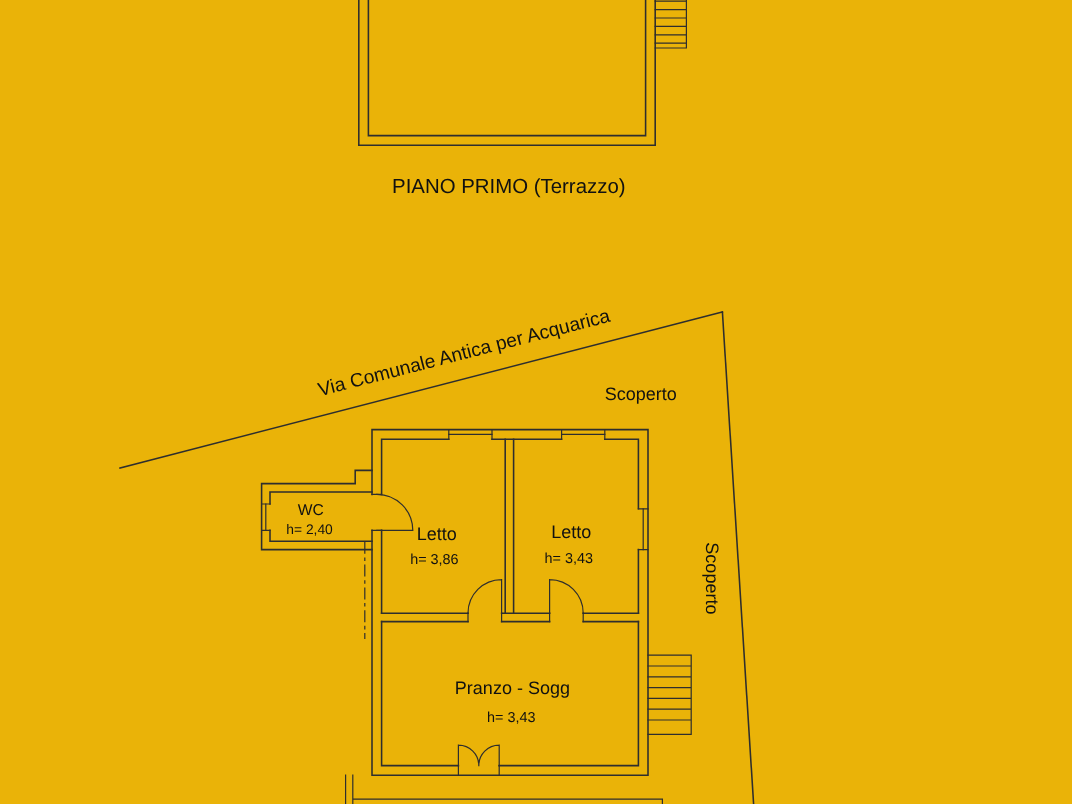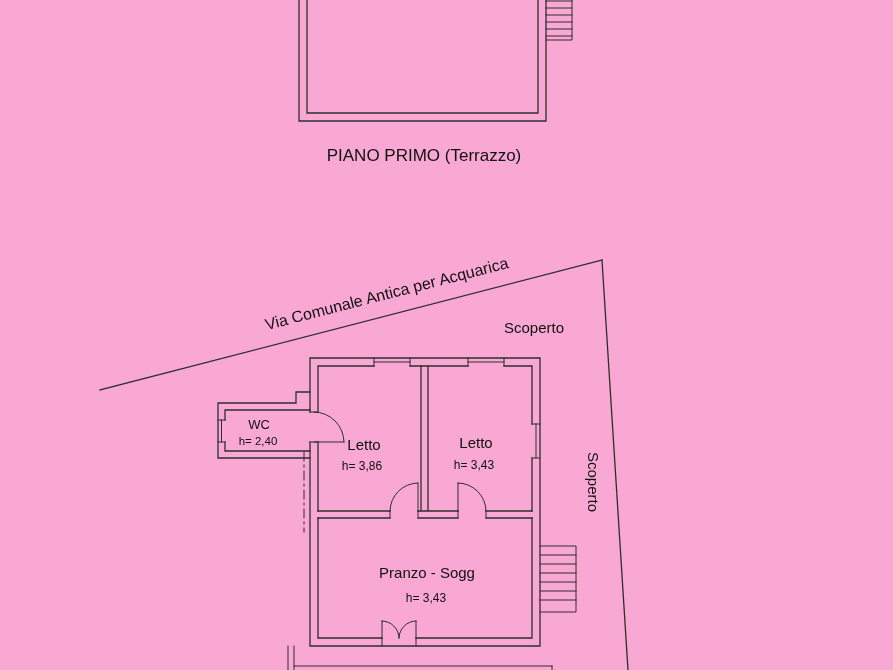--- a/index.html
+++ b/index.html
@@ -1,18 +1,18 @@
 <!DOCTYPE html>
 <html><head>
 <meta charset="utf-8">
 <style>
   html,body { margin:0; padding:0; background:#ffffff; }
   .page {
     width:893px; height:670px;
-    background:#f9a8d4;
+    background:#eab308;
     position:relative;
     overflow:hidden;
     font-family:"Liberation Sans", sans-serif;
   }
   svg { display:block; }
   .ln   { fill:none; stroke:#2e2e2e; stroke-width:1.3; stroke-linecap:square; }
   .ln-thin { fill:none; stroke:#2e2e2e; stroke-width:1; stroke-linecap:square; }
   .dashdot { stroke-dasharray:9 4 2 4; }
   text { fill:#111111; font-family:"Liberation Sans", sans-serif; }
   .fs17 { font-size:17px; }

